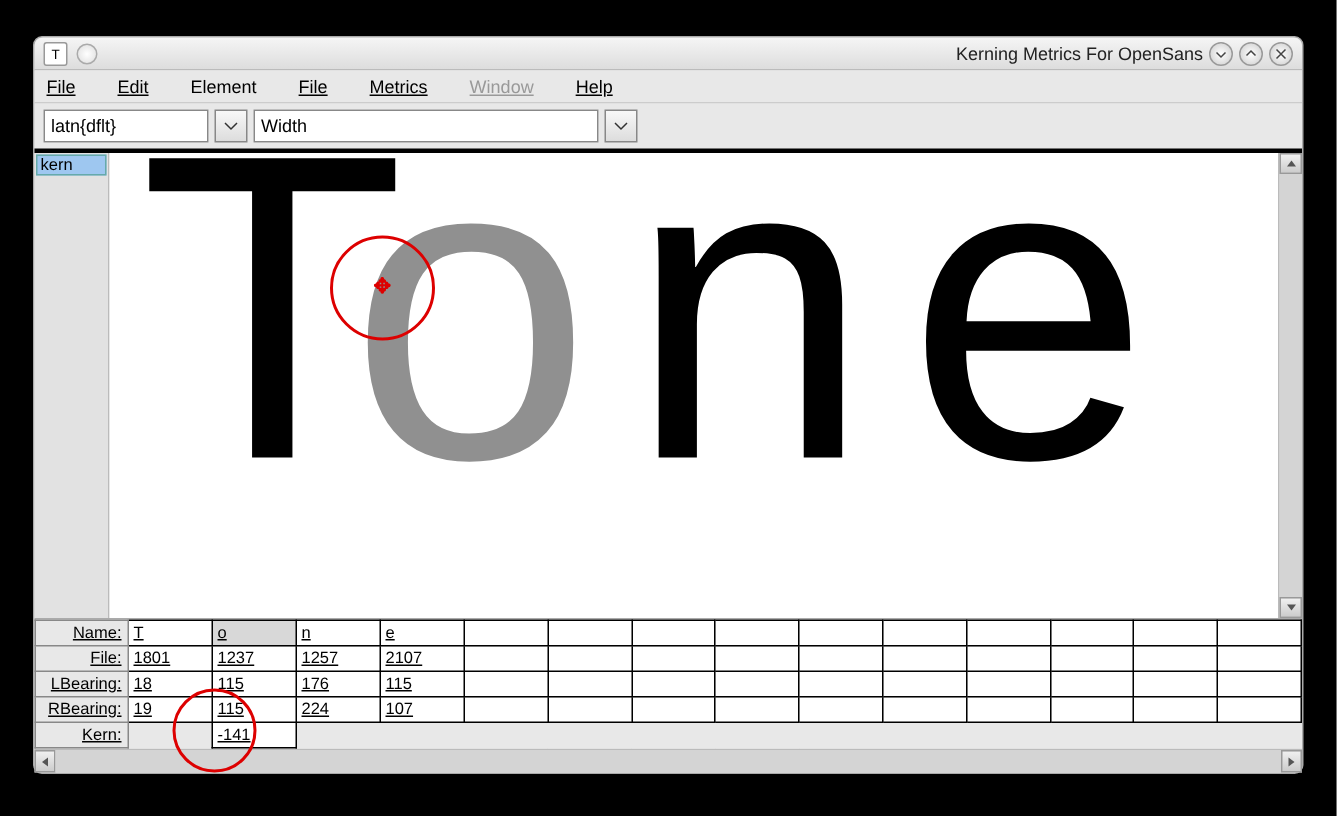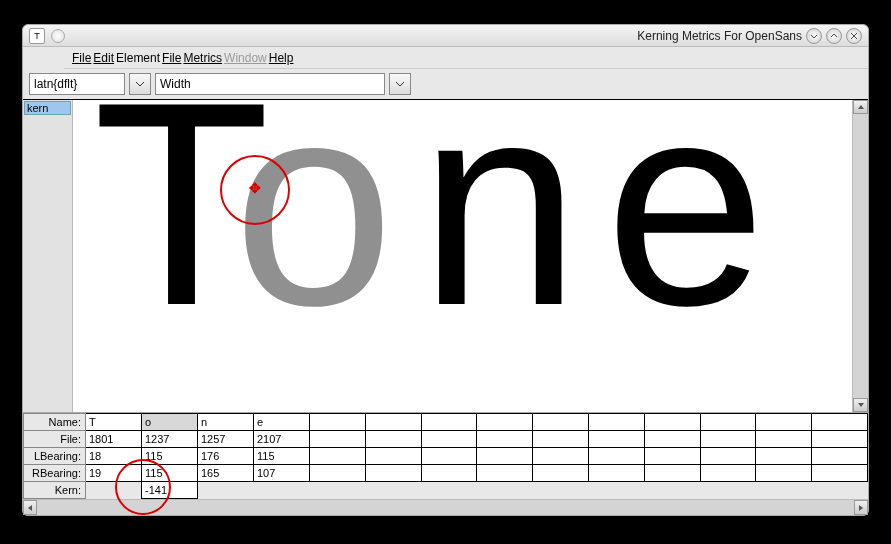--- a/index.html
+++ b/index.html
@@ -3,39 +3,39 @@
 <meta charset="utf-8">
 <style>
 * { box-sizing: border-box; margin: 0; padding: 0; }
 body { background: #000; font-family: sans-serif; font-size: 12px; width: 891px; height: 544px; position: relative; }
 .window { position: absolute; top: 24px; left: 22px; width: 847px; height: 492px; background: #e8e8e8; border: 1px solid #aaa; border-radius: 6px; display: flex; flex-direction: column; }
 .titlebar { height: 22px; display: flex; align-items: center; padding: 0 6px; background: linear-gradient(#f5f5f5,#ddd); border-bottom: 1px solid #bbb; border-radius: 6px 6px 0 0; }
 .titlebar .app-icon { width: 16px; height: 16px; border: 1px solid #999; background: #fff; border-radius: 2px; font-size: 9px; display: flex; align-items: center; justify-content: center; }
 .titlebar .pin { margin-left: 6px; width: 14px; height: 14px; border: 1px solid #aaa; border-radius: 50%; background: radial-gradient(#fff,#ddd); }
 .titlebar .title { flex: 1; text-align: right; color: #222; }
 .titlebar .ctrl { width: 16px; height: 16px; border: 1px solid #999; border-radius: 50%; background: radial-gradient(#fff,#ccc); margin-left: 4px; display: flex; align-items: center; justify-content: center; font-size: 10px; color: #444; }
-.menubar { height: 22px; display: flex; align-items: center; padding: 0 8px; gap: 2px; background: #e8e8e8; border-bottom: 1px solid #ccc; margin-left: 41px; }
+.menubar { height: 22px; display: flex; align-items: center; padding: 0 8px; gap: 28px; background: #e8e8e8; border-bottom: 1px solid #ccc; }
 .menubar .menu { color: #000; cursor: default; }
 .menubar .menu.disabled { color: #999; }
 .menubar .menu .ul { text-decoration: underline; }
 .toolbar { height: 30px; display: flex; align-items: center; padding: 3px 6px; gap: 4px; background: #e8e8e8; }
 .combo { height: 22px; background: #fff; border: 1px solid #888; display: flex; align-items: center; padding: 0 4px; }
 .dropbtn { width: 22px; height: 22px; background: linear-gradient(#f8f8f8,#ddd); border: 1px solid #888; display: flex; align-items: center; justify-content: center; }
 .dropbtn svg { width: 10px; height: 6px; }
 .textinput { height: 22px; background: #fff; border: 1px solid #888; padding: 0 4px; flex: 1; display: flex; align-items: center; }
-.main { flex: 1; display: flex; border-top: 1px solid #000000; min-height: 0; }
+.main { flex: 1; display: flex; border-top: 3px solid #000000; min-height: 0; }
 .sidebar { width: 50px; background: #e2e2e2; border-right: 1px solid #bbb; }
 .sidebar .tag { background: #9ec7f0; border: 1px solid #6aa; font-size: 11px; padding: 0 2px; margin: 1px; }
 .canvas-wrap { flex: 1; display: flex; position: relative; }
 .canvas { flex: 1; background: #fff; position: relative; overflow: hidden; }
 .vscroll { width: 16px; background: #e2e2e2; border-left: 1px solid #bbb; display: flex; flex-direction: column; }
 .vscroll .arr { height: 14px; background: linear-gradient(#f0f0f0,#ccc); border: 1px solid #999; display: flex; align-items: center; justify-content: center; }
 .vscroll .track { flex: 1; background: #d4d4d4; }
 .glyph { position: absolute; font-family: 'Helvetica Neue', Arial, sans-serif; font-weight: 400; }
-.grid { background: #e8e8e8; border-top: 1px solid #aaa; }
+.grid { background: #e8e8e8; border-top: 1px solid #aaa; text-decoration: underline; }
 .grid table { border-collapse: collapse; width: 100%; table-layout: fixed; }
 .grid td { border: 1px solid #000; height: 17px; font-size: 11px; padding: 0 3px; background: #fff; overflow: hidden; }
 .grid td.hdr { background: #e8e8e8; text-align: right; padding-right: 4px; border: 1px solid #888; }
 .grid tr.kern td.cell { border: none; background: #e8e8e8; }
 .grid tr.kern td.active { border: 1px solid #000; background: #fff; }
 .hscroll { height: 16px; background: #e2e2e2; border-top: 1px solid #bbb; display: flex; }
 .hscroll .arr { width: 14px; background: linear-gradient(#f0f0f0,#ccc); border: 1px solid #999; display: flex; align-items: center; justify-content: center; }
 .hscroll .track { flex: 1; background: #d4d4d4; }
 .red-circle { position: absolute; border: 2px solid #d00; border-radius: 50%; pointer-events: none; }
 .cursor-mark { position: absolute; color: #d00; font-size: 14px; font-weight: bold; }
@@ -70,21 +70,21 @@
     <span class="menu"><span class="ul">File</span></span>
     <span class="menu"><span class="ul">Edit</span></span>
     <span class="menu"><span>Element</span></span>
     <span class="menu"><span class="ul">File</span></span>
     <span class="menu"><span class="ul">Metrics</span></span>
     <span class="menu disabled"><span class="ul">Window</span></span>
     <span class="menu"><span class="ul">Help</span></span>
   </div>
 
   <div class="toolbar">
-    <div class="combo" style="width:96px">latn{dflt}</div>
+    <div class="combo" style="width:110px">latn{dflt}</div>
     <div class="dropbtn">
         <svg viewBox="0 0 10 6">
           <path d="M1 1 L5 5 L9 1" fill="none" stroke="#333"></path>
         </svg>
       </div>
     <div class="textinput" style="max-width:230px">Width</div>
     <div class="dropbtn">
         <svg viewBox="0 0 10 6">
           <path d="M1 1 L5 5 L9 1" fill="none" stroke="#333"></path>
         </svg>
@@ -189,21 +189,21 @@
             <td class="cell"></td>
             <td class="cell"></td>
             <td class="cell"></td>
             <td class="cell"></td>
             <td class="cell"></td>
       </tr>
       <tr>
         <td class="hdr">RBearing:</td>
         <td class="cell">19</td>
         <td class="cell">115</td>
-        <td class="cell">165</td>
+        <td class="cell">224</td>
         <td class="cell">107</td>
         <td class="cell"></td>
             <td class="cell"></td>
             <td class="cell"></td>
             <td class="cell"></td>
             <td class="cell"></td>
             <td class="cell"></td>
             <td class="cell"></td>
             <td class="cell"></td>
             <td class="cell"></td>

